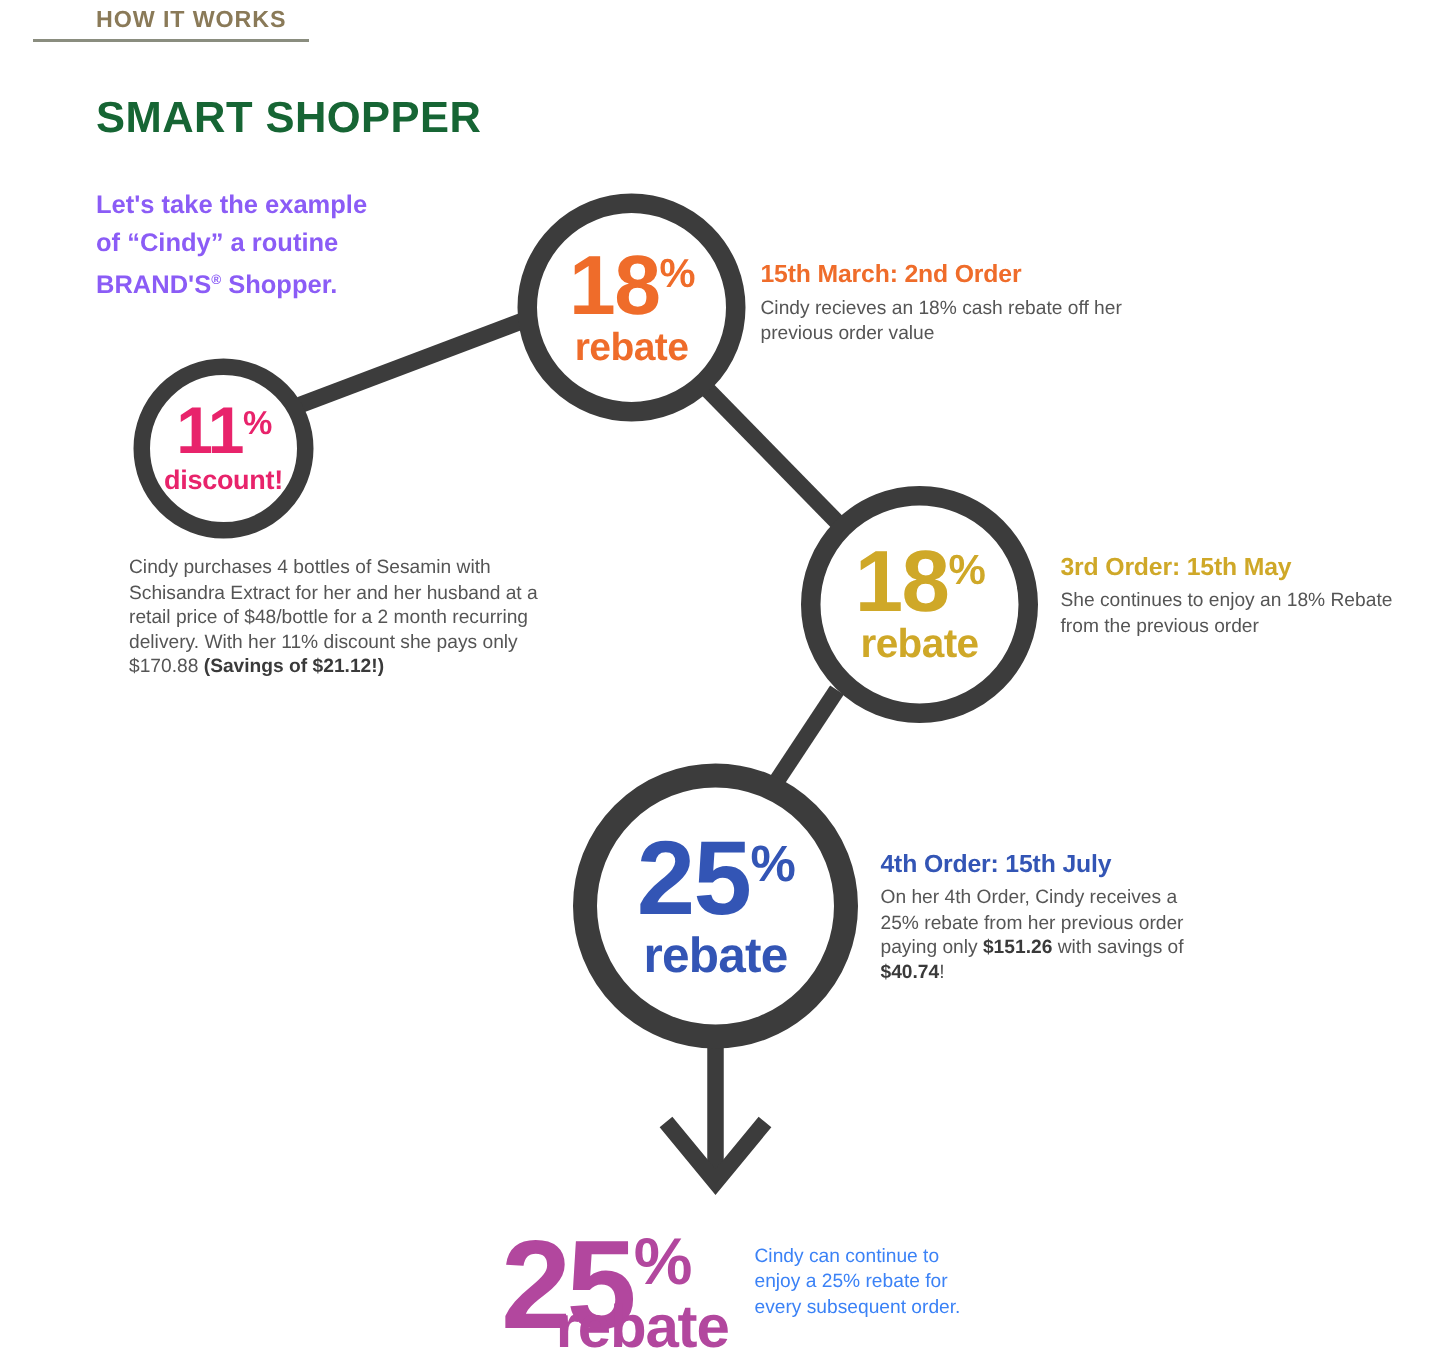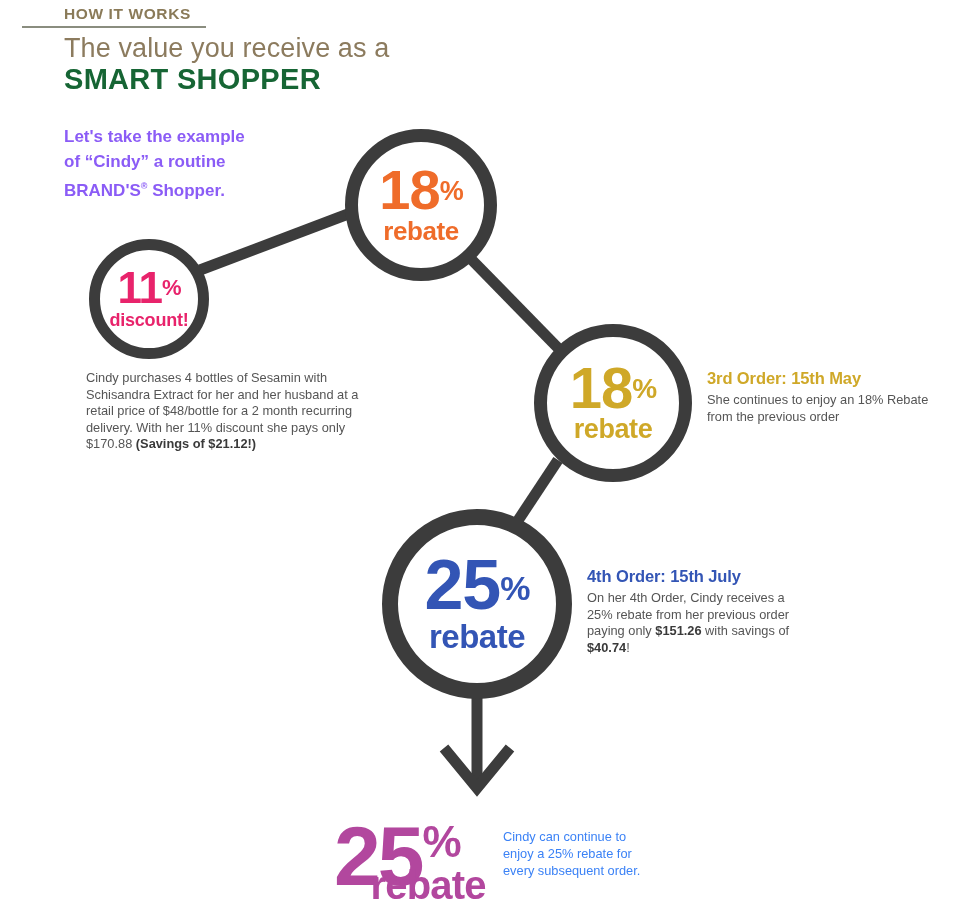--- a/index.html
+++ b/index.html
@@ -94,21 +94,21 @@
     display: flex;
     flex-direction: column;
     align-items: center;
     justify-content: center;
   }
   .node .big {
     font-weight: bold;
     line-height: 0.86;
     letter-spacing: -1px;
     display: flex;
-    align-items: center;
+    align-items: flex-start;
   }
   .node .pct {
     font-weight: bold;
     line-height: 1;
   }
   .node .sub {
     font-weight: bold;
     line-height: 1;
   }
 
@@ -224,21 +224,20 @@
     color: #3b82f6;
   }
 </style>
 </head>
 <body>
 
 <div id="page">
 
   <div class="eyebrow">HOW IT WORKS</div>
   <div class="eyebrow-rule"></div>
-  <div class="headline-1">The value you receive as a</div>
   <div class="headline-2">SMART SHOPPER</div>
   <div class="intro">
     <span>Let's take the example</span><br>
     <span>of “Cindy” a routine</span><br>
     <span>BRAND'S</span><sup>®</sup><span> Shopper.</span>
   </div>
 
   <svg id="connectors" viewBox="0 0 954 913">
 
     <line x1="200" y1="270" x2="356" y2="211" stroke="#3C3C3C" stroke-width="11" stroke-linecap="butt"></line>
@@ -281,20 +280,24 @@
       <span>25</span>
         <span class="pct">%</span>
     </div>
     <div class="sub">rebate</div>
   </div>
 
   <div class="caption" id="caption-1">
     <div class="c-body"><span>Cindy purchases 4 bottles of Sesamin with Schisandra Extract for her and her husband at a retail price of $48/bottle for a 2 month recurring delivery. With her 11% discount she pays only $170.88 </span><b>(Savings of $21.12!)</b></div>
   </div>
 
+  <div class="caption" id="caption-2">
+    <div class="c-title">15th March: 2nd Order</div>
+    <div class="c-body">Cindy recieves an 18% cash rebate off her previous order value</div>
+  </div>
 
   <div class="caption" id="caption-3">
     <div class="c-title">3rd Order: 15th May</div>
     <div class="c-body">She continues to enjoy an 18% Rebate from the previous order</div>
   </div>
 
   <div class="caption" id="caption-4">
     <div class="c-title">4th Order: 15th July</div>
     <div class="c-body"><span>On her 4th Order, Cindy receives a 25% rebate from her previous order paying only </span><b>$151.26</b><span> with savings of </span><b>$40.74</b><span>!</span></div>
   </div>

